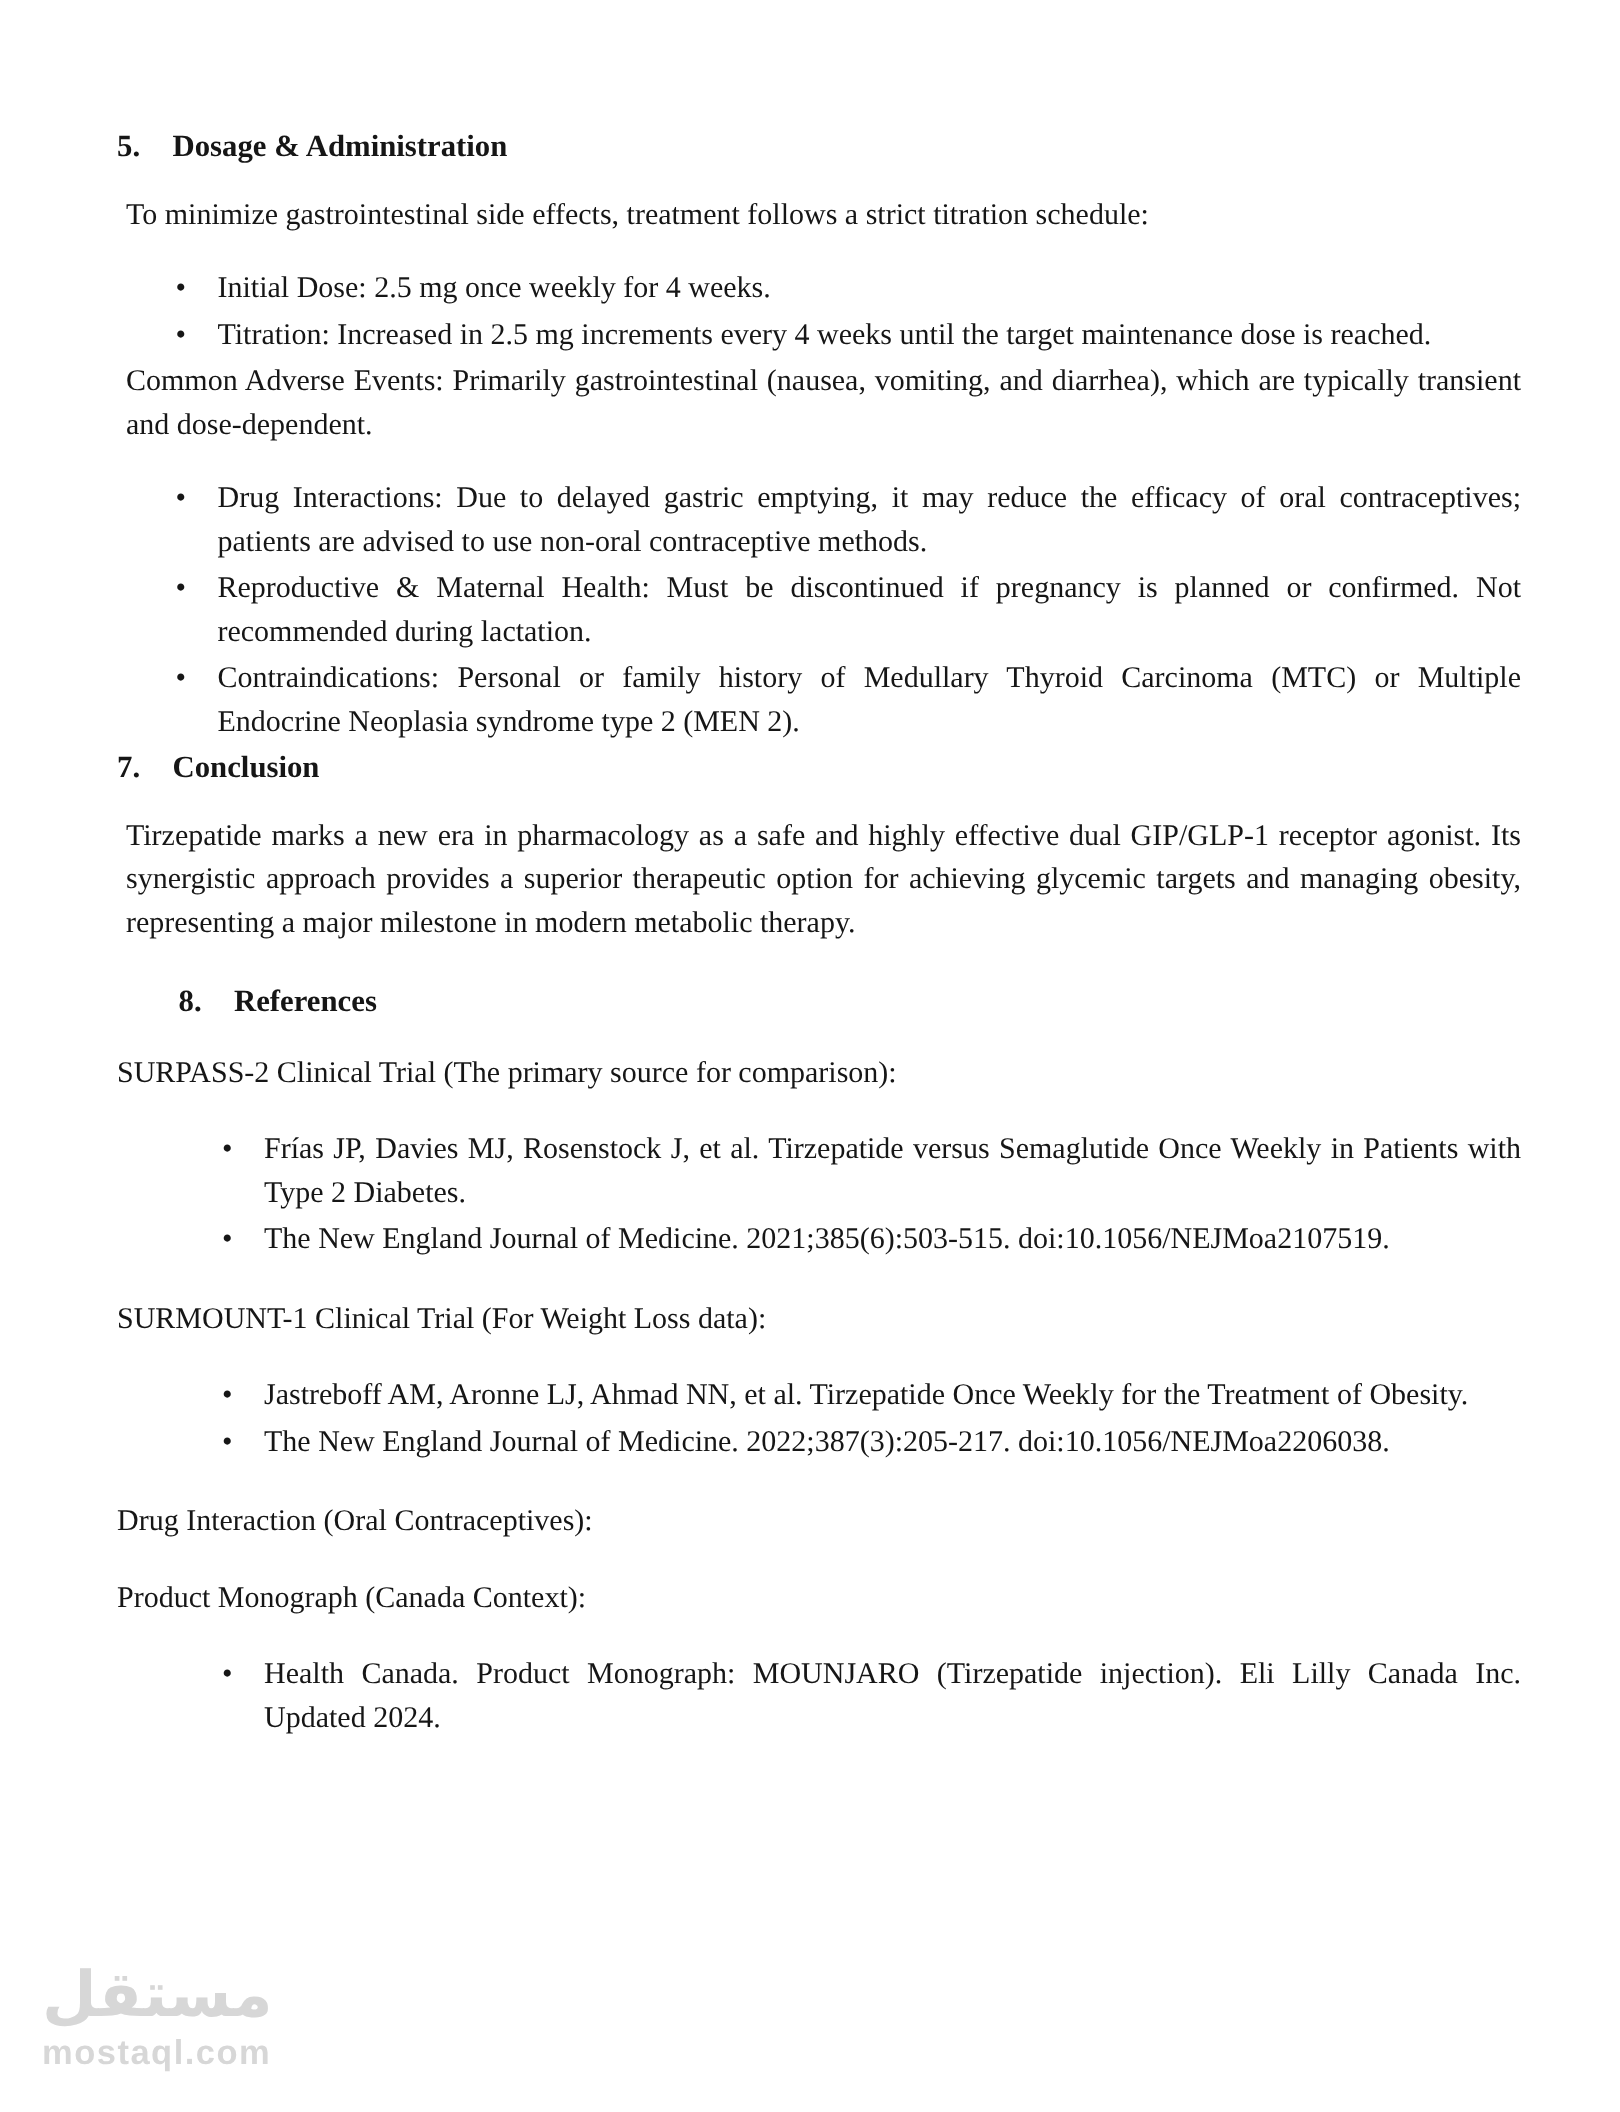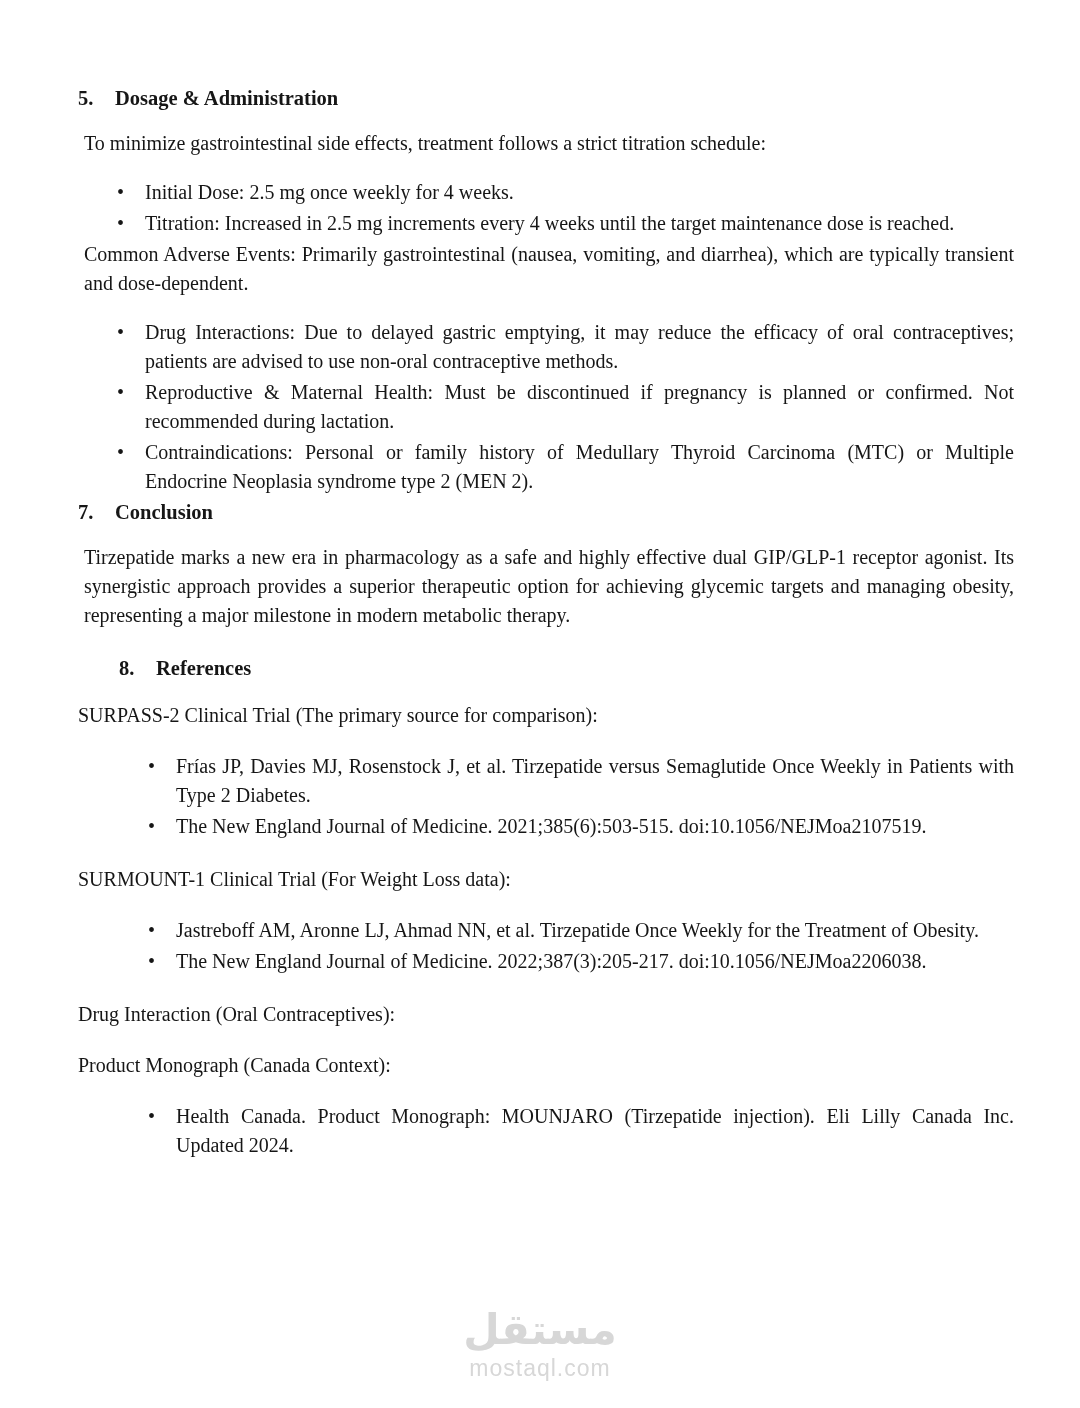--- a/index.html
+++ b/index.html
@@ -50,34 +50,35 @@
     position: absolute;
     left: 0;
     top: 0;
     font-size: 20px;
   }
   .watermark {
     position: absolute;
     left: 0;
     right: 0;
     bottom: 26px;
-    text-align: center;
+    text-align: left;
     color: #d7d7d7;
     user-select: none;
+    padding-left: 28px;
   }
   .wm-ar {
     font-family: "DejaVu Sans", sans-serif;
     font-size: 42px;
     font-weight: bold;
     line-height: 1.1;
   }
   .wm-en {
     font-family: "Liberation Sans", "DejaVu Sans", sans-serif;
     font-size: 23px;
-    font-weight: normal;
+    font-weight: bold;
     letter-spacing: 1px;
     margin-top: 2px;
   }
 </style>
 </head>
 <body>
 
 <div class="page">
   <main class="content">
 

